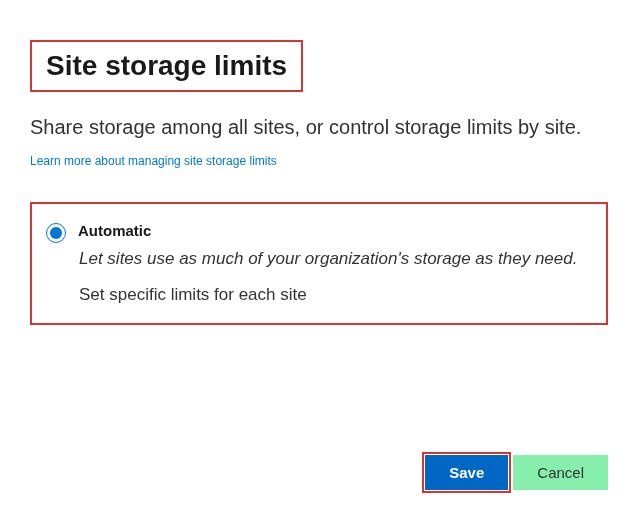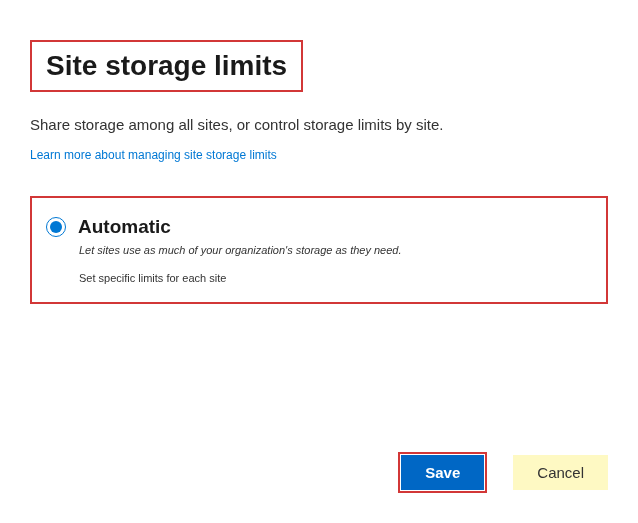--- a/index.html
+++ b/index.html
@@ -20,21 +20,21 @@
       border: 2px solid #d23737;
       padding: 8px 14px;
       margin-bottom: 24px;
     }
     .title {
       font-size: 28px;
       font-weight: 700;
       color: #1a1a1a;
     }
     .description {
-      font-size: 15px;
+      font-size: 20px;
       color: #333333;
       margin-bottom: 12px;
     }
     .learn-link {
       font-size: 12px;
       color: #0078d4;
       text-decoration: none;
       cursor: pointer;
       display: inline-block;
       margin-bottom: 34px;
@@ -72,36 +72,36 @@
     .radio-circle.selected {
       border-color: #0078d4;
     }
     .radio-dot {
       width: 12px;
       height: 12px;
       border-radius: 50%;
       background: #0078d4;
     }
     .radio-label {
-      font-size: 19px;
+      font-size: 15px;
       font-weight: 700;
       color: #1a1a1a;
     }
     .option-desc {
-      font-size: 11px;
+      font-size: 17px;
       color: #333333;
       margin-left: 33px;
       margin-top: 4px;
     }
     .button-row {
       position: absolute;
       bottom: 30px;
       right: 30px;
       display: flex;
-      gap: 14px;
+      gap: 2px;
       align-items: center;
     }
     .btn {
       font-size: 15px;
       padding: 9px 24px;
       border: none;
       cursor: pointer;
       font-family: inherit;
     }
     .save-wrap {
@@ -109,24 +109,23 @@
       padding: 1px;
       display: inline-block;
     }
     .btn-primary {
       background: #0067c5;
       color: #ffffff;
       font-weight: 600;
       min-width: 78px;
     }
     .btn-secondary {
-      background: #fef9c3;
+      background: #86efac;
       color: #333333;
       min-width: 88px;
-      margin-left: 12px;
     }
   </style>
 </head>
 <body>
 
 <div class="container">
   <div class="title-box">
     <h1 class="title">Site storage limits</h1>
   </div>
 

